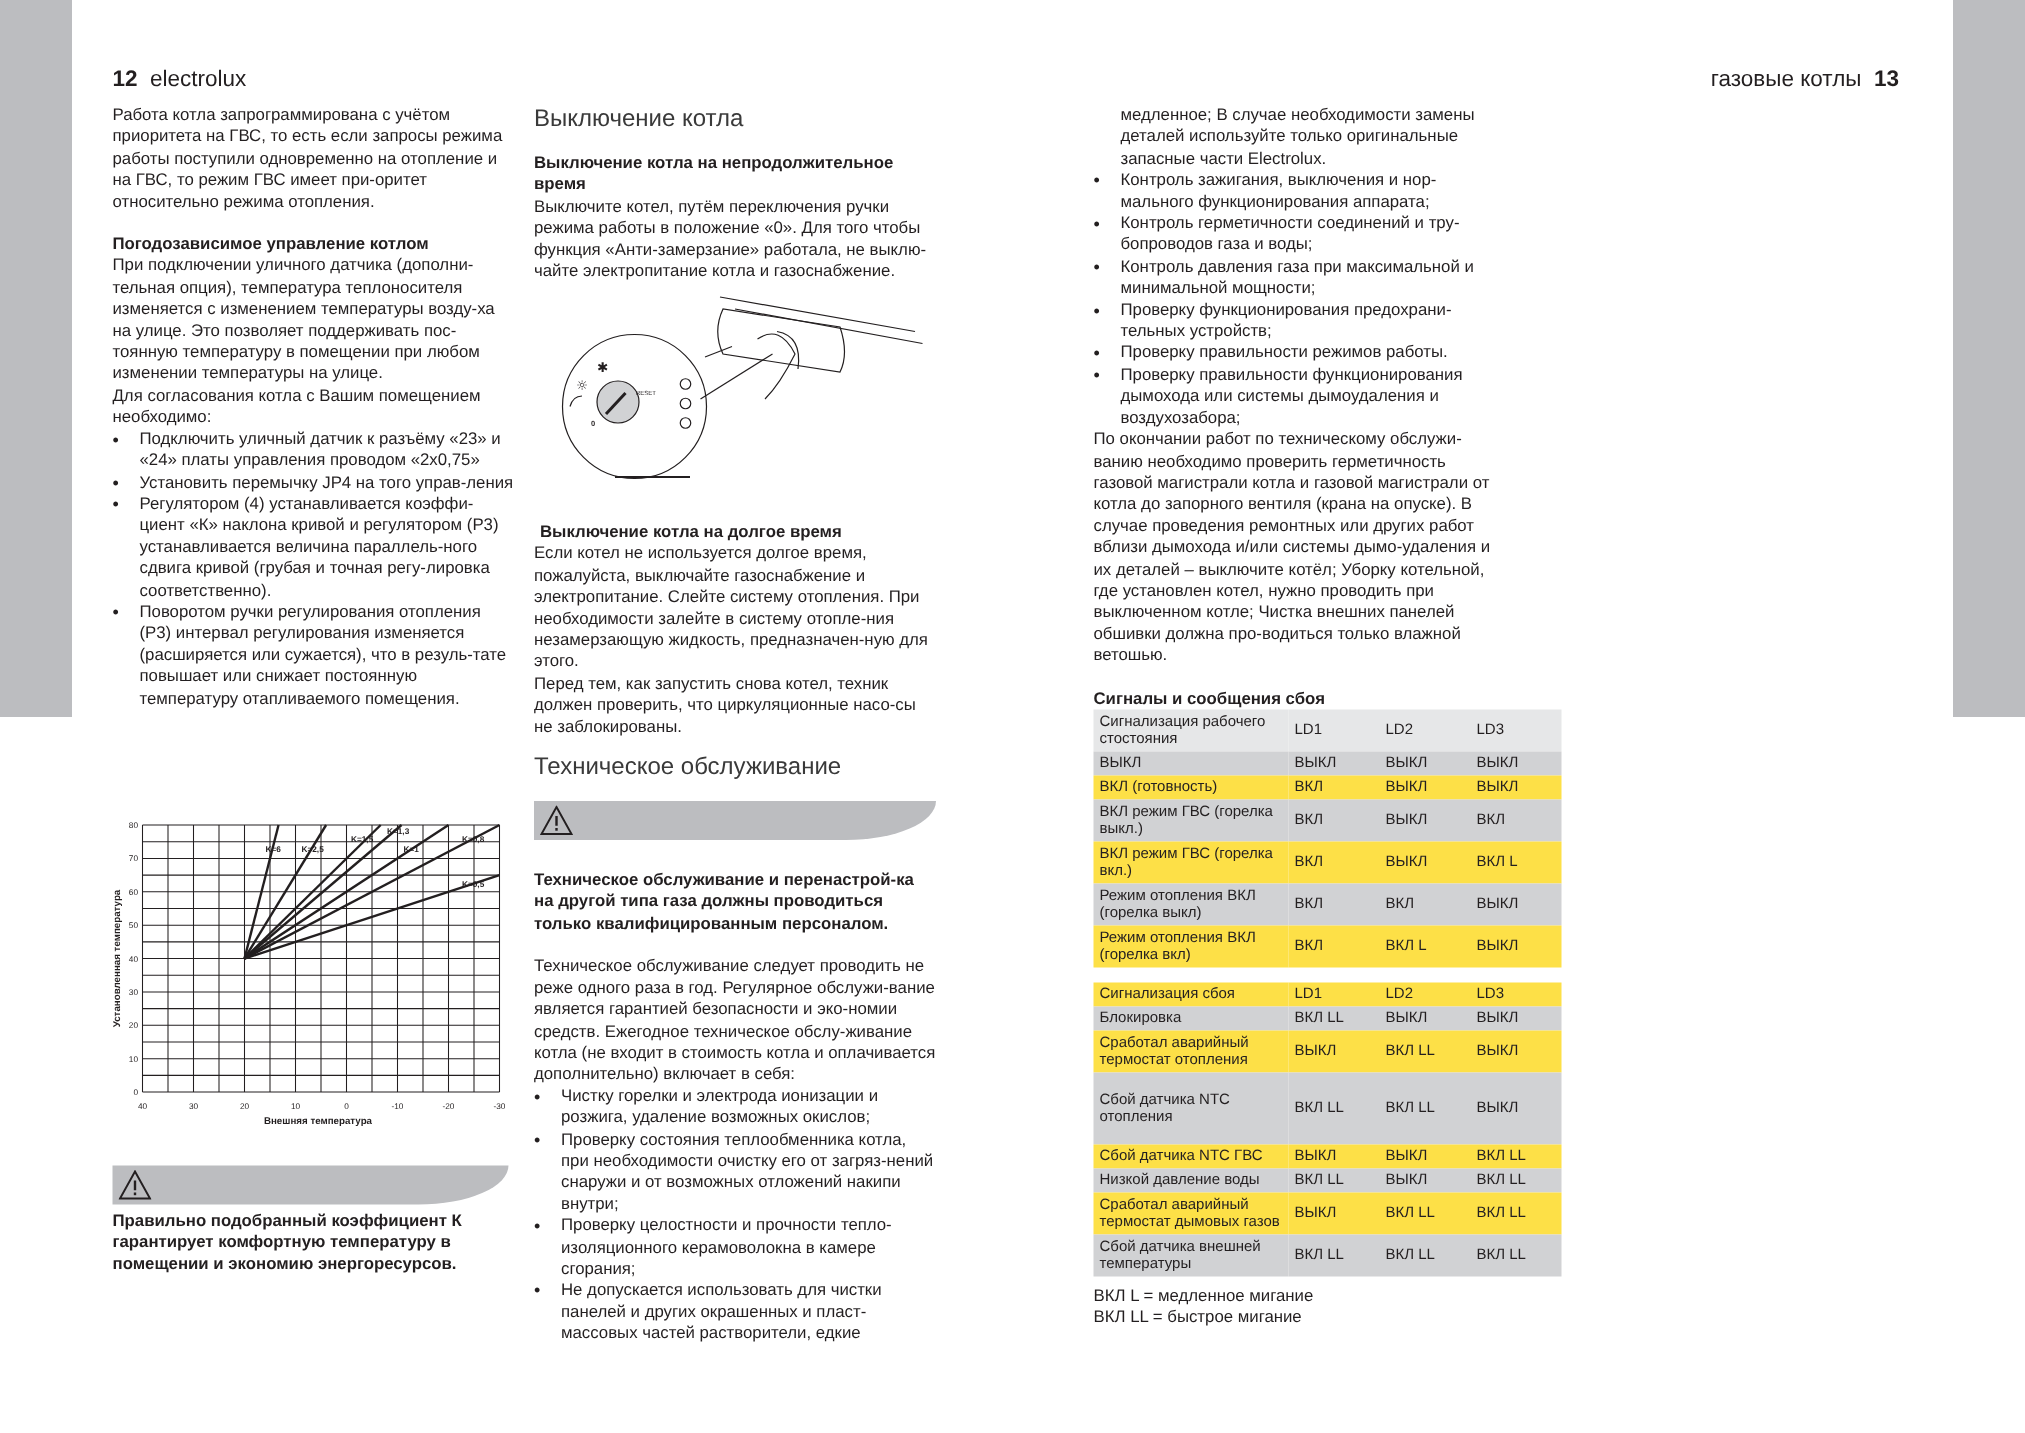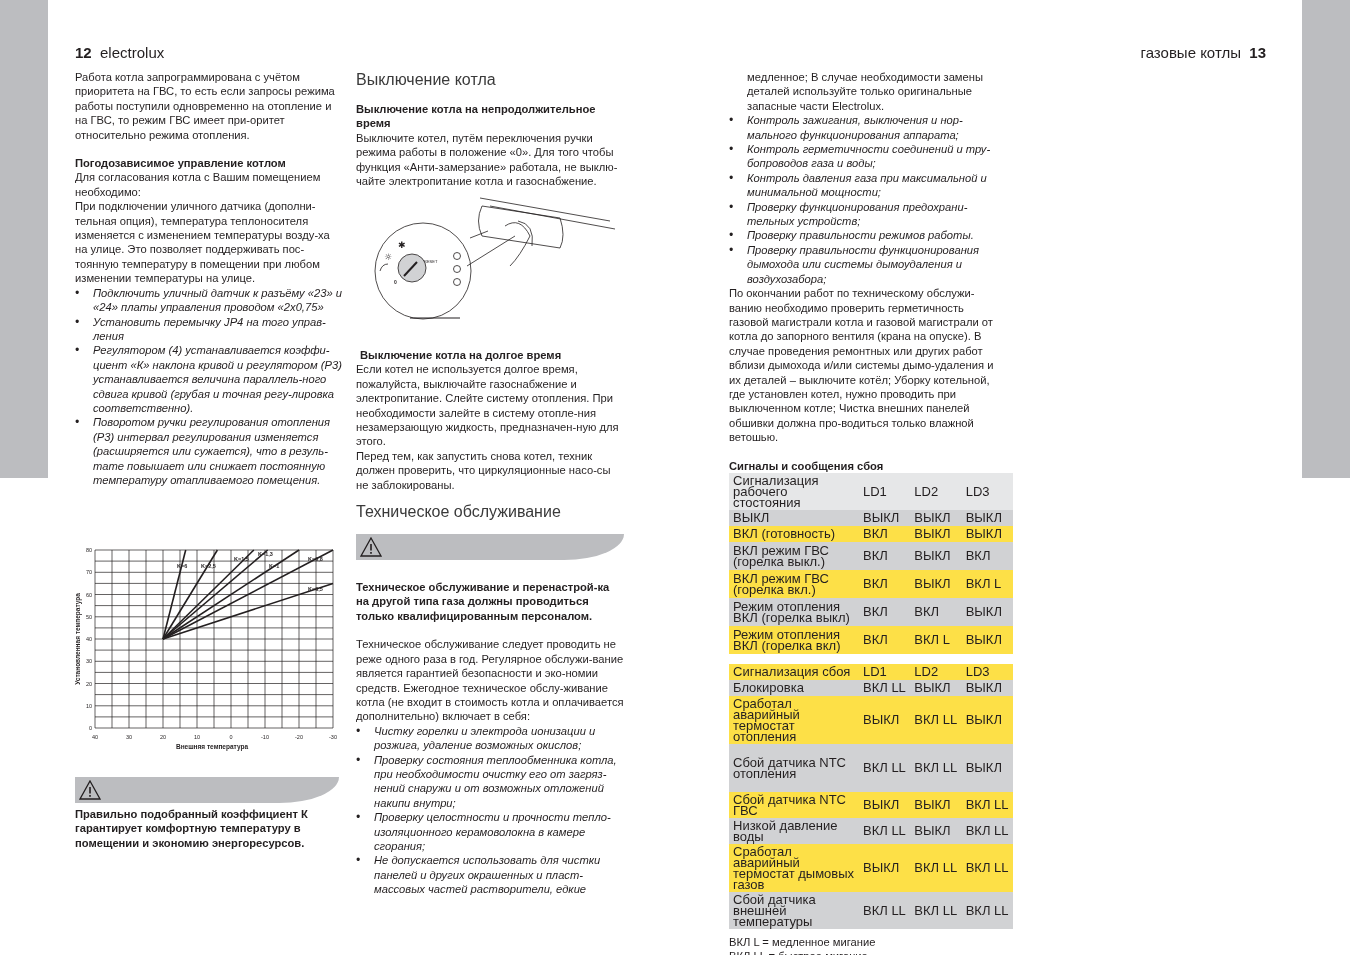--- a/index.html
+++ b/index.html
@@ -9,29 +9,29 @@
   .header-left { position:absolute; left:75px; top:44px; font-size:15px; }
   .header-left .num, .header-right .num { font-weight:bold; font-size:15px; }
   .header-right { position:absolute; right:84px; top:44px; font-size:15px; }
   .col { position:absolute; font-size:11.2px; line-height:14.4px; }
   .col1 { left:75px; top:70px; width:268px; }
   .col2 { left:356px; top:70px; width:268px; }
   .col3 { left:729px; top:70px; width:268px; }
   p { margin:0; }
   .bold { font-weight:bold; }
   .gap { height:14px; }
-  ul { margin:0; padding:0; list-style:none;font-style:italic; }
+  ul { margin:0; padding:0; list-style:none; }
   ul li { position:relative; padding-left:18px; }
   ul li::before { content:"•"; position:absolute; left:0; top:0; font-size:12px; }
   .h2 { font-size:16px; line-height:20px; color:#3a3a3a; margin:0; }
   .warn-bar { height:26px; background:#bcbdc0; border-radius:0 0 60px 0 / 0 0 26px 0; position:relative; }
   .warn-bar svg { position:absolute; left:4px; top:3px; }
   .chart-wrap { position:absolute; left:72px; top:545px; width:272px; height:210px; }
   .sig-title { font-weight:bold; font-size:11.2px; }
-  table.sig { border-collapse:collapse; width:284px; font-size:13px; line-height:11px; }
+  table.sig { border-collapse:collapse; width:312px; font-size:10px; line-height:11px; }
   table.sig td { padding:2px 4px; vertical-align:middle; }
   table.sig td.c1 { width:122px; }
   table.sig tr.lt td { background:#fde047; }
   table.sig tr.dk td { background:#d1d2d4; }
   table.sig tr.hd td { background:#e6e7e8; }
   .legend-line { font-size:11.2px; line-height:14.4px; }
 </style>
 </head>
 <body>
 
@@ -44,22 +44,22 @@
 </div>
 <div class="header-right">
   <span>газовые котлы</span>&nbsp;
   <span class="num">13</span>
 </div>
 
 <div class="col col1">
   <p>Работа котла запрограммирована с учётом приоритета на ГВС, то есть если запросы режима работы поступили одновременно на отопление и на ГВС, то режим ГВС имеет при-оритет относительно режима отопления.</p>
   <div class="gap"></div>
   <p class="bold">Погодозависимое управление котлом</p>
+  <p>При подключении уличного датчика (дополни-тельная опция), температура теплоносителя изменяется с изменением температуры возду-ха на улице. Это позволяет поддерживать пос-тоянную температуру в помещении при любом изменении температуры на улице.</p>
   <p>Для согласования котла с Вашим помещением необходимо:</p>
-  <p>При подключении уличного датчика (дополни-тельная опция), температура теплоносителя изменяется с изменением температуры возду-ха на улице. Это позволяет поддерживать пос-тоянную температуру в помещении при любом изменении температуры на улице.</p>
   <ul>
     <li>Подключить уличный датчик к разъёму «23» и «24» платы управления проводом «2x0,75»</li>
     <li>Установить перемычку JP4 на того управ-ления</li>
     <li>Регулятором (4) устанавливается коэффи-циент «К» наклона кривой и регулятором (P3) устанавливается величина параллель-ного сдвига кривой (грубая и точная регу-лировка соответственно).</li>
     <li>Поворотом ручки регулирования отопления (P3) интервал регулирования изменяется (расширяется или сужается), что в резуль-тате повышает или снижает постоянную температуру отапливаемого помещения.</li>
   </ul>
 </div>
 
 <div class="chart-wrap">
   <svg width="272" height="210" viewBox="0 0 272 210">

